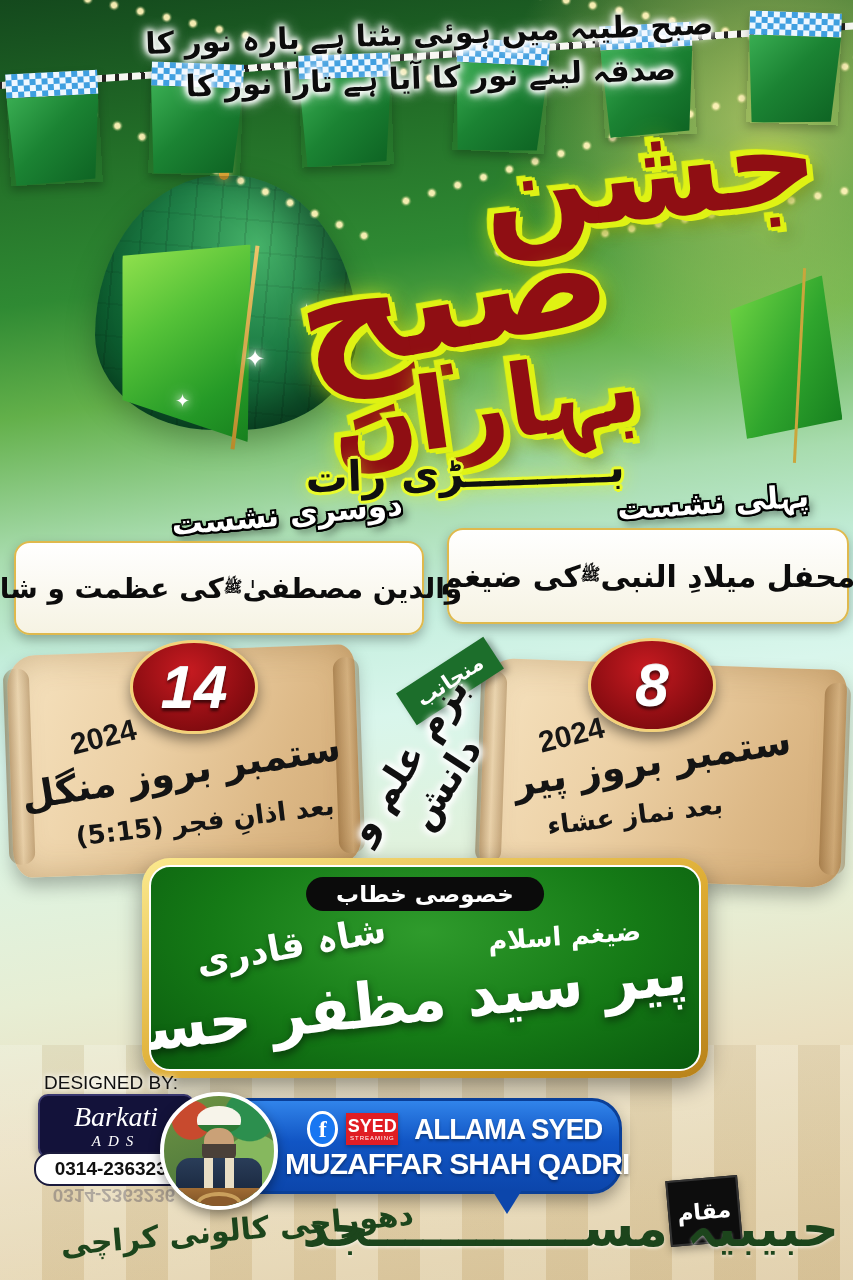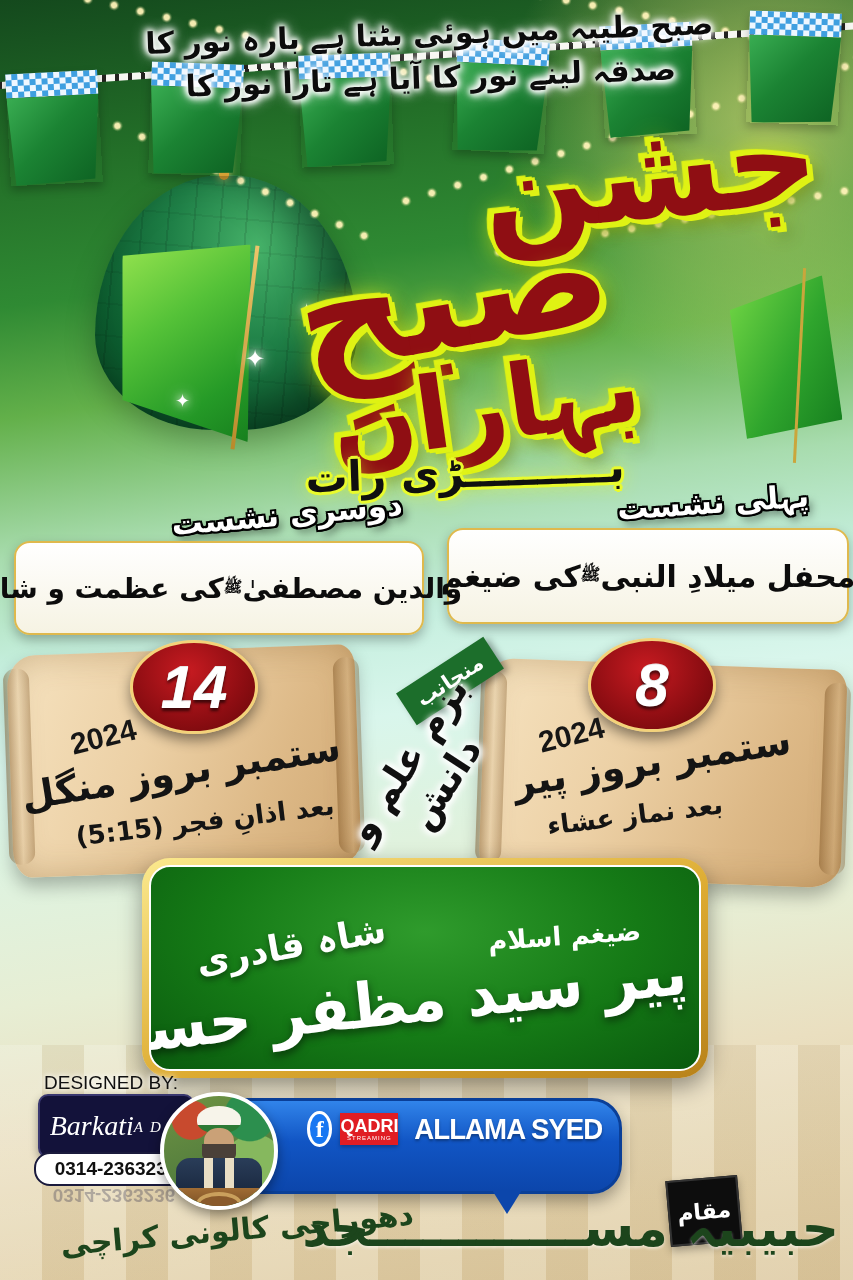--- a/index.html
+++ b/index.html
@@ -117,21 +117,21 @@
     border-radius:24px;padding:4px 30px;font-size:23px;font-weight:bold;white-space:nowrap;}
   .zaigham{position:absolute;right:58px;top:54px;color:#fff;font-size:26px;font-weight:bold;transform:rotate(-4deg);}
   .shah-qadri{position:absolute;left:44px;top:58px;color:#fff;font-size:36px;font-weight:bold;transform:rotate(-10deg);
     text-shadow:0 3px 6px rgba(0,0,0,.45);}
   .big-name{position:absolute;left:0;right:0;top:96px;text-align:center;color:#fff;font-size:62px;font-weight:bold;
     white-space:nowrap;transform:rotate(-6deg) scaleX(.96);text-shadow:0 4px 9px rgba(0,0,0,.5);}
 
   .designed-by{left:44px;top:1072px;font-size:19px;font-weight:normal;color:#101010;font-family:"Liberation Sans",sans-serif;
     text-shadow:0 0 5px #fff,0 0 8px #fff;}
   .brand-box{left:38px;top:1094px;width:152px;height:60px;background:#13123a;border:2px solid #3a3870;border-radius:10px;
-    color:#fff;flex-direction:row;box-shadow:0 4px 9px rgba(0,0,0,.35);}
+    color:#fff;flex-direction:column;box-shadow:0 4px 9px rgba(0,0,0,.35);}
   .brand-name{font-family:"Liberation Serif",serif;font-style:italic;font-size:28px;line-height:1;}
   .brand-sub{font-family:"Liberation Serif",serif;font-style:italic;font-size:15px;letter-spacing:7px;margin-top:2px;}
   .phone-pill{left:34px;top:1152px;width:160px;height:30px;background:#fff;border:2px solid #1a1a3c;border-radius:16px;
     font-family:"Liberation Sans",sans-serif;font-size:19px;font-weight:bold;color:#101010;}
   .phone-ref{left:34px;top:1184px;width:160px;text-align:center;font-family:"Liberation Sans",sans-serif;font-size:19px;
     font-weight:bold;color:rgba(20,20,60,.28);transform:scaleY(-1);}
 
   .livebar{left:196px;top:1098px;width:426px;height:96px;border-radius:30px;border:3px solid #0a3f98;box-sizing:border-box;
     background:linear-gradient(180deg,#3184ea 0%,#1155c4 45%,#0c46ab 100%);box-shadow:0 7px 15px rgba(0,0,0,.32);}
   .livebar-tail{left:492px;top:1190px;width:0;height:0;border:15px solid transparent;border-top:24px solid #0c46ab;}
@@ -254,44 +254,48 @@
   <div class="abs time-line tm-right ur">بعد نماز عشاء</div>
   <div class="abs year y-left">2024</div>
   <div class="abs date-line d-left ur">ستمبر بروز منگل</div>
   <div class="abs time-line tm-left ur">بعد اذانِ فجر (5:15)</div>
 
   <div class="abs org-label center ur">منجانب</div>
   <div class="abs org-name center ur">بزم علم و دانش</div>
 
   <div class="abs banner">
     <div class="banner-inner">
+      <div class="badge-khitab ur">خصوصی خطاب</div>
       <div class="zaigham ur">ضیغم اسلام</div>
       <div class="shah-qadri ur">شاہ قادری</div>
       <div class="big-name ur">پیر سید مظفر حسین</div>
     </div>
   </div>
 
   <div class="abs designed-by">DESIGNED BY:</div>
   <div class="abs brand-box center">
     <div class="brand-name">Barkati</div>
     <div class="brand-sub">ADS</div>
   </div>
   <div class="abs phone-pill center">0314-2363236</div>
   <div class="abs phone-ref">0314-2363236</div>
 
   <div class="abs livebar">
     <div class="lb-row1">
       <div class="fb-circle center">
         <span>f</span>
       </div>
       <div class="live-badge center">
-        <span class="live-word">QADRI</span>
+        <span class="live-word">SYED</span>
         <span class="streaming-word">STREAMING</span>
       </div>
       <span class="lb-name">ALLAMA SYED</span>
+    </div>
+    <div class="lb-row2">
+      <span class="lb-name">MUZAFFAR SHAH QADRI</span>
     </div>
   </div>
   <div class="abs livebar-tail"></div>
   <div class="abs photo">
     <div class="turban"></div>
     <div class="face"></div>
     <div class="beard"></div>
     <div class="robe"></div>
     <div class="sash s1"></div>
     <div class="sash s2"></div>

